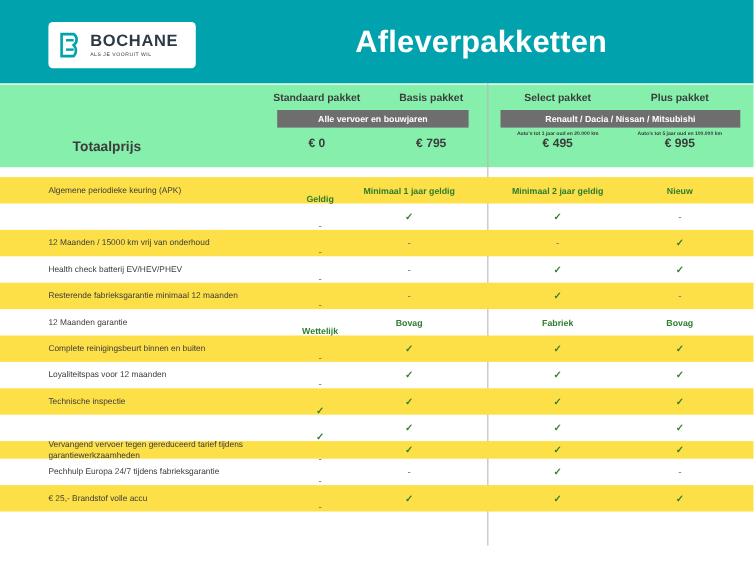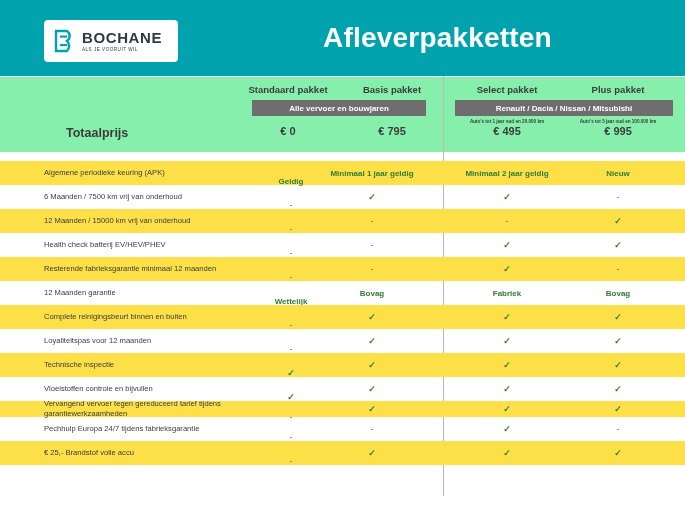--- a/index.html
+++ b/index.html
@@ -274,21 +274,20 @@
 
     <div class="row alt">
       <div class="label">Algemene periodieke keuring (APK)</div>
       <div class="cell val-std"><span class="txt">Geldig</span></div>
       <div class="cell val-basis"><span class="txt">Minimaal 1 jaar geldig</span></div>
       <div class="cell val-sel"><span class="txt">Minimaal 2 jaar geldig</span></div>
       <div class="cell val-plus"><span class="txt">Nieuw</span></div>
     </div>
 
     <div class="row">
-      <div class="label">6 Maanden / 7500 km vrij van onderhoud</div>
       <div class="cell val-std"><span class="dash">-</span></div>
       <div class="cell val-basis"><span class="check">✓</span></div>
       <div class="cell val-sel"><span class="check">✓</span></div>
       <div class="cell val-plus"><span class="dash">-</span></div>
     </div>
 
     <div class="row alt">
       <div class="label">12 Maanden / 15000 km vrij van onderhoud</div>
       <div class="cell val-std"><span class="dash">-</span></div>
       <div class="cell val-basis"><span class="dash">-</span></div>
@@ -338,21 +337,20 @@
 
     <div class="row alt">
       <div class="label">Technische inspectie</div>
       <div class="cell val-std"><span class="check">✓</span></div>
       <div class="cell val-basis"><span class="check">✓</span></div>
       <div class="cell val-sel"><span class="check">✓</span></div>
       <div class="cell val-plus"><span class="check">✓</span></div>
     </div>
 
     <div class="row">
-      <div class="label">Vloeistoffen controle en bijvullen</div>
       <div class="cell val-std"><span class="check">✓</span></div>
       <div class="cell val-basis"><span class="check">✓</span></div>
       <div class="cell val-sel"><span class="check">✓</span></div>
       <div class="cell val-plus"><span class="check">✓</span></div>
     </div>
 
     <div class="row alt tall">
       <div class="label">Vervangend vervoer tegen gereduceerd tarief tijdens garantiewerkzaamheden</div>
       <div class="cell val-std"><span class="dash">-</span></div>
       <div class="cell val-basis"><span class="check">✓</span></div>

